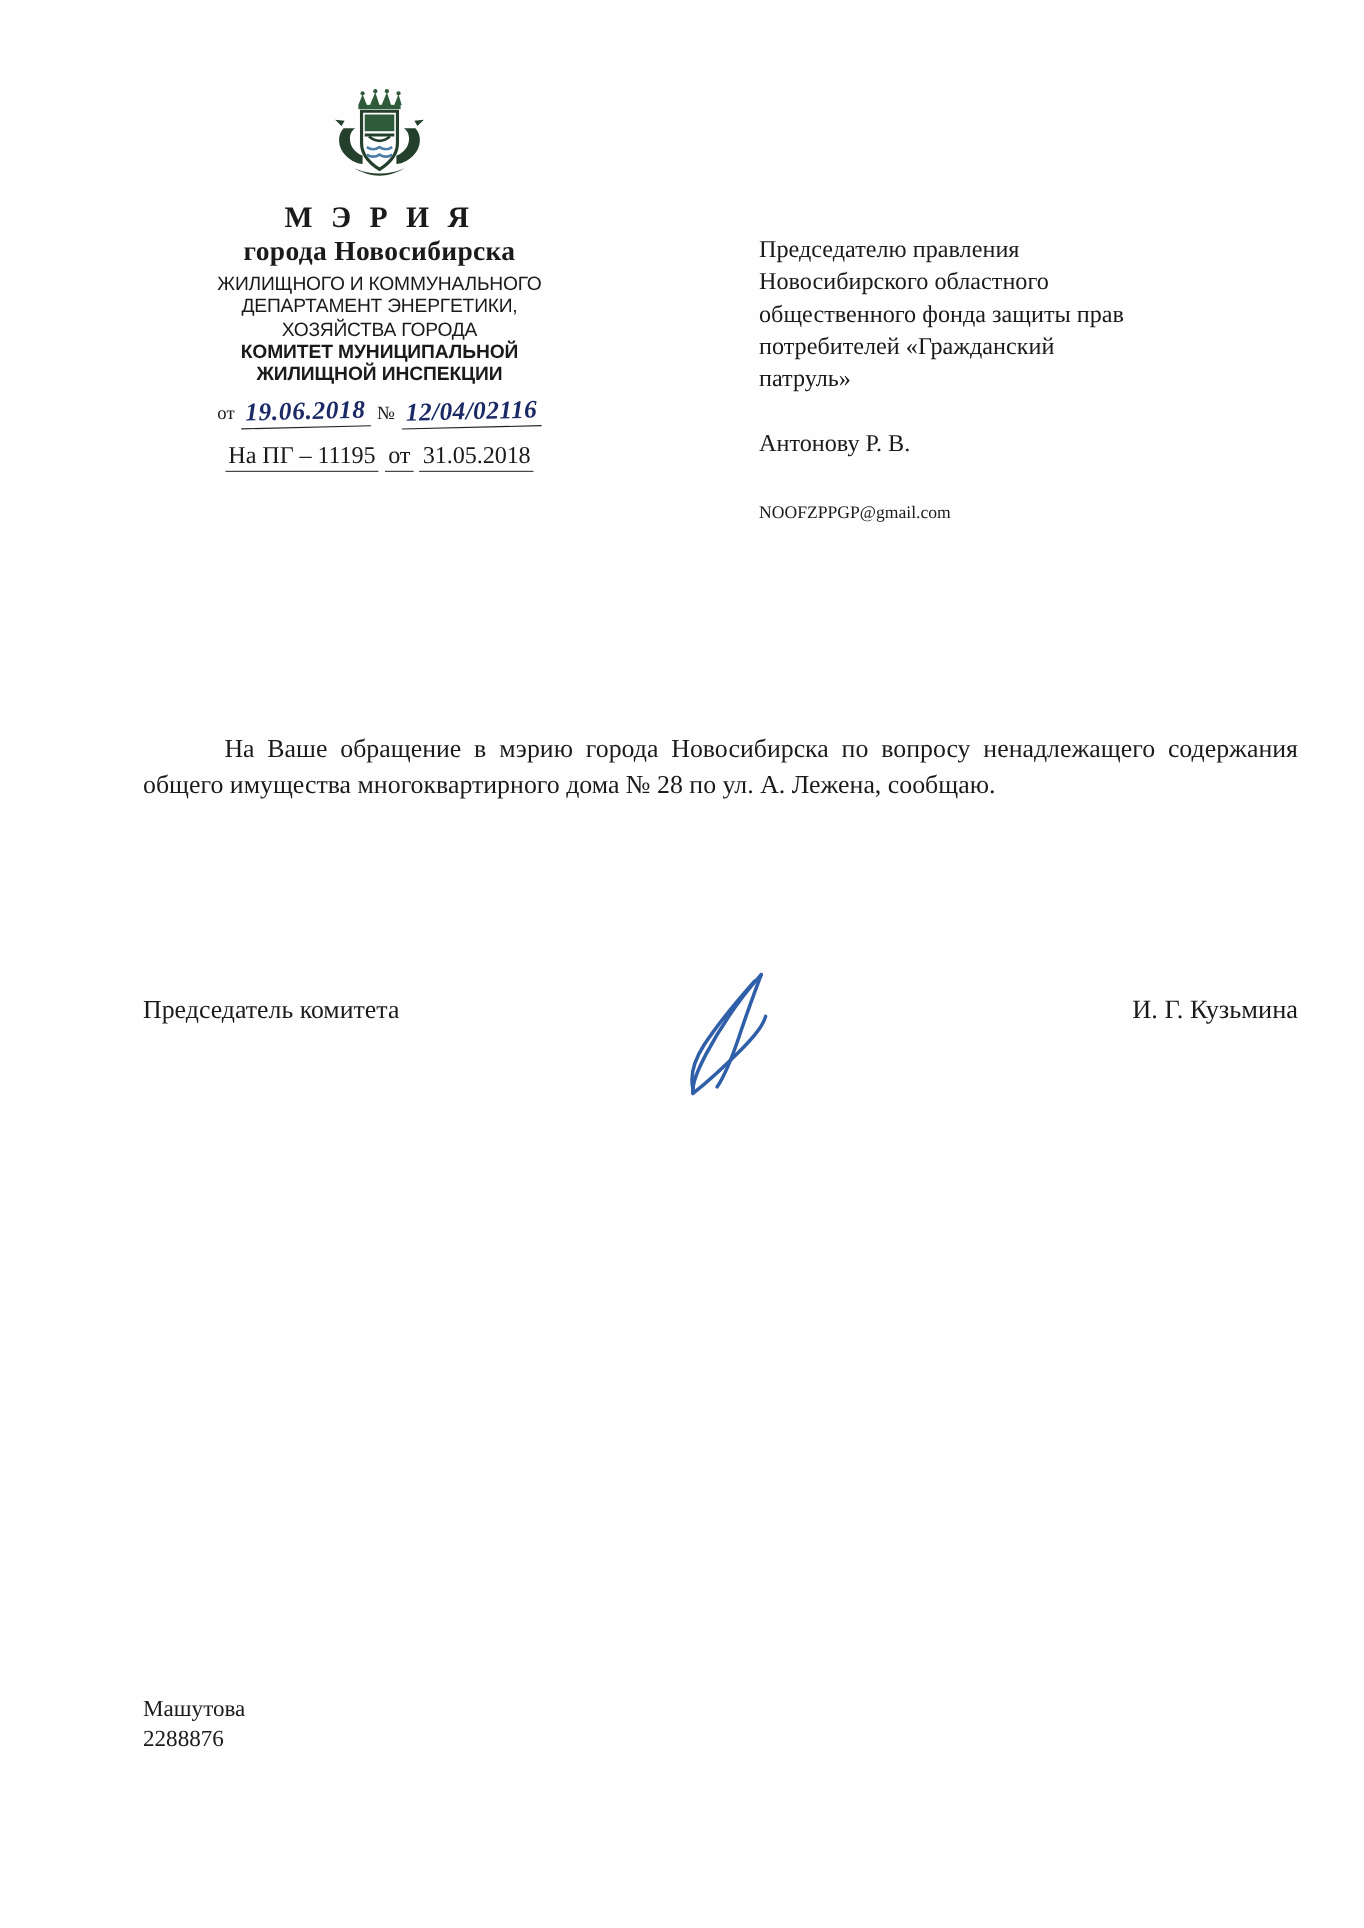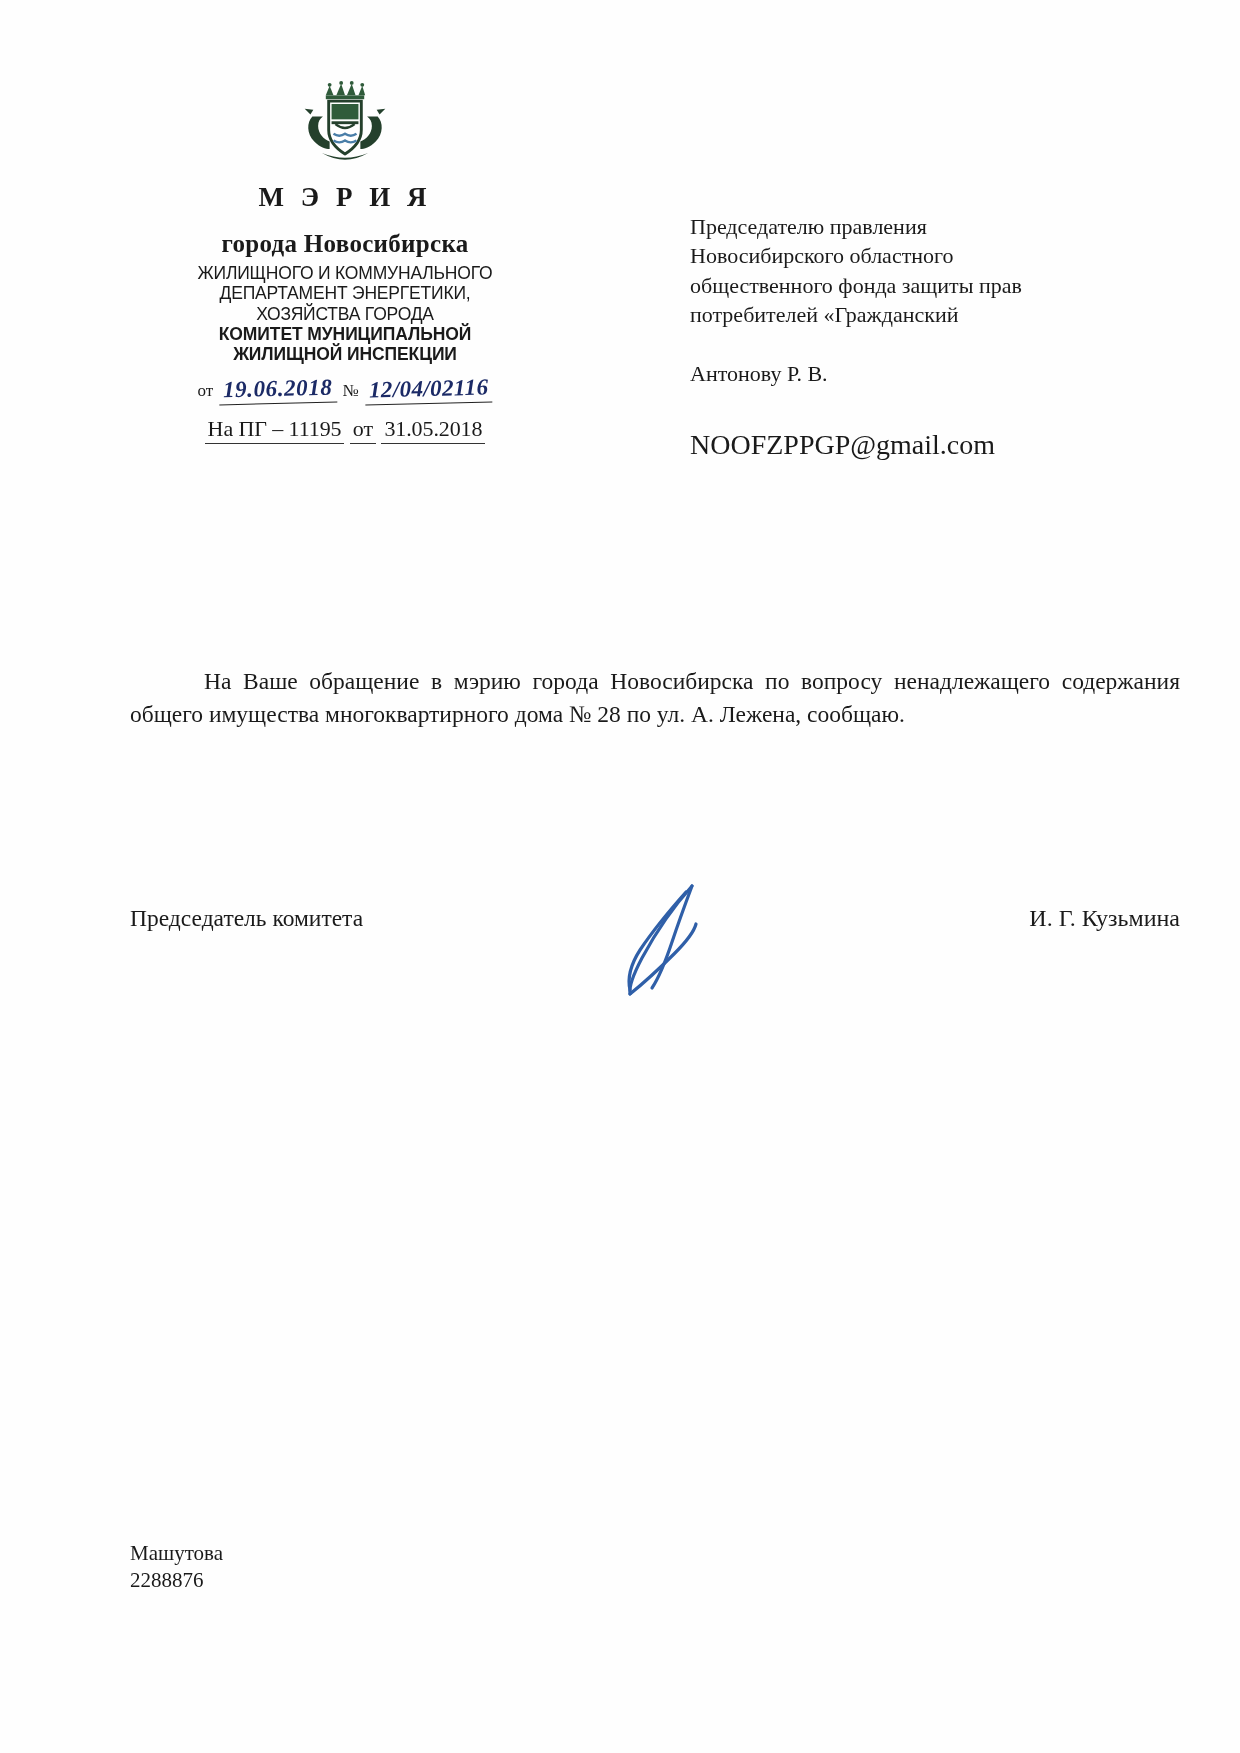--- a/index.html
+++ b/index.html
@@ -40,21 +40,21 @@
 
   .org-name-1 {
     font-size: 27px;
     font-weight: bold;
     letter-spacing: 5px;
     margin-top: 2px;
   }
   .org-name-2 {
     font-size: 25px;
     font-weight: bold;
-    margin-top: 17px;
+    margin-top: 2px;
     letter-spacing: 0.3px;
   }
   .org-line {
     font-family: "Liberation Sans", sans-serif;
     font-size: 17.5px;
     line-height: 1.16;
     letter-spacing: -0.2px;
   }
   .org-line.bold {
     font-weight: bold;
@@ -110,21 +110,21 @@
   .addressee {
     position: absolute;
     left: 690px;
     top: 212px;
     width: 470px;
     font-size: 22px;
     line-height: 1.33;
   }
   .addressee p { margin: 0; }
   .addressee .name { margin-top: 30px; }
-  .addressee .email { margin-top: 38px; font-size: 28px; }
+  .addressee .email { margin-top: 38px; font-size: 16px; }
 
   
   .body-text {
     position: absolute;
     left: 130px;
     top: 665px;
     width: 1050px;
     font-size: 23.5px;
     line-height: 1.40;
     text-align: justify;
@@ -227,20 +227,21 @@
       <span class="ul">от</span>
       <span class="ul">31.05.2018</span>
     </div>
   </div>
 
   <div class="addressee">
     <p>Председателю правления</p>
     <p>Новосибирского  областного</p>
     <p>общественного фонда защиты прав</p>
     <p>потребителей «Гражданский</p>
+    <p>патруль»</p>
     <p class="name">Антонову Р. В.</p>
     <p class="email">NOOFZPPGP@gmail.com</p>
   </div>
 
   <div class="body-text">
     <p>На Ваше обращение в мэрию города Новосибирска по вопросу ненадлежащего содержания общего имущества многоквартирного дома № 28 по ул. А. Лежена, сообщаю.</p>
   </div>
 
   <div class="sig-row">
     <span>Председатель комитета</span>

